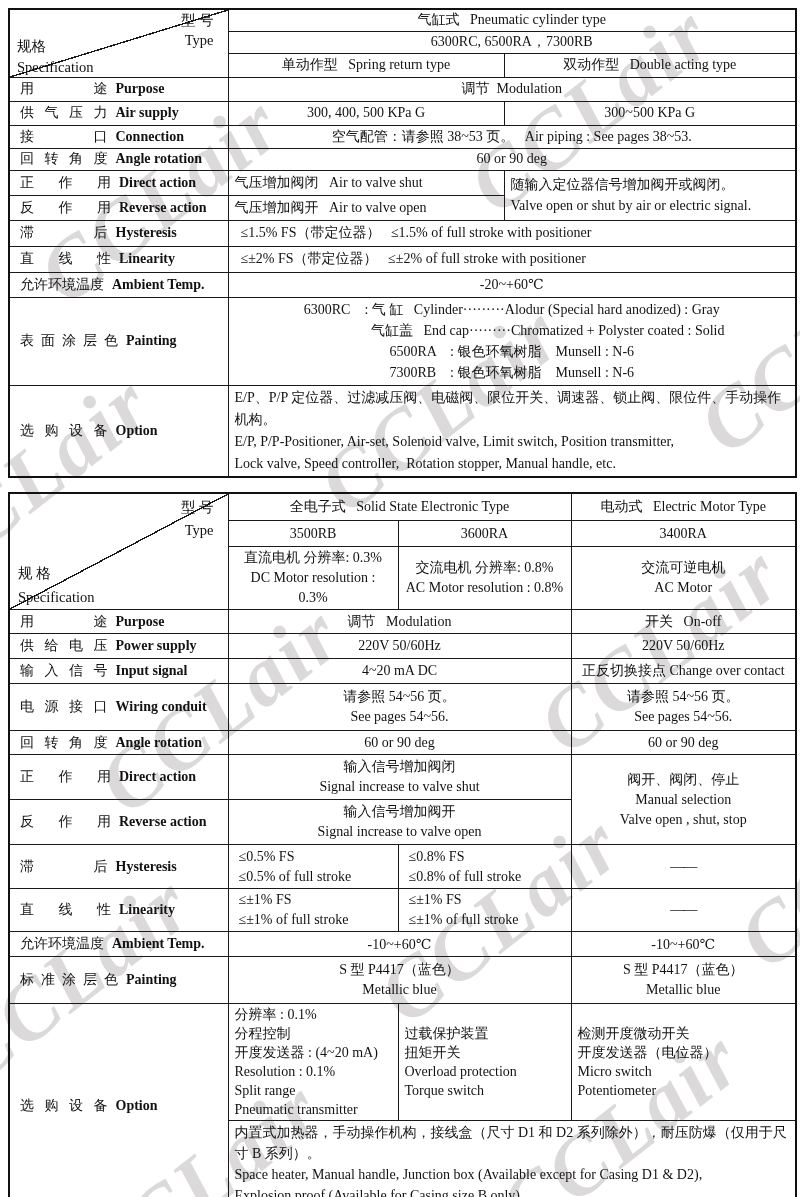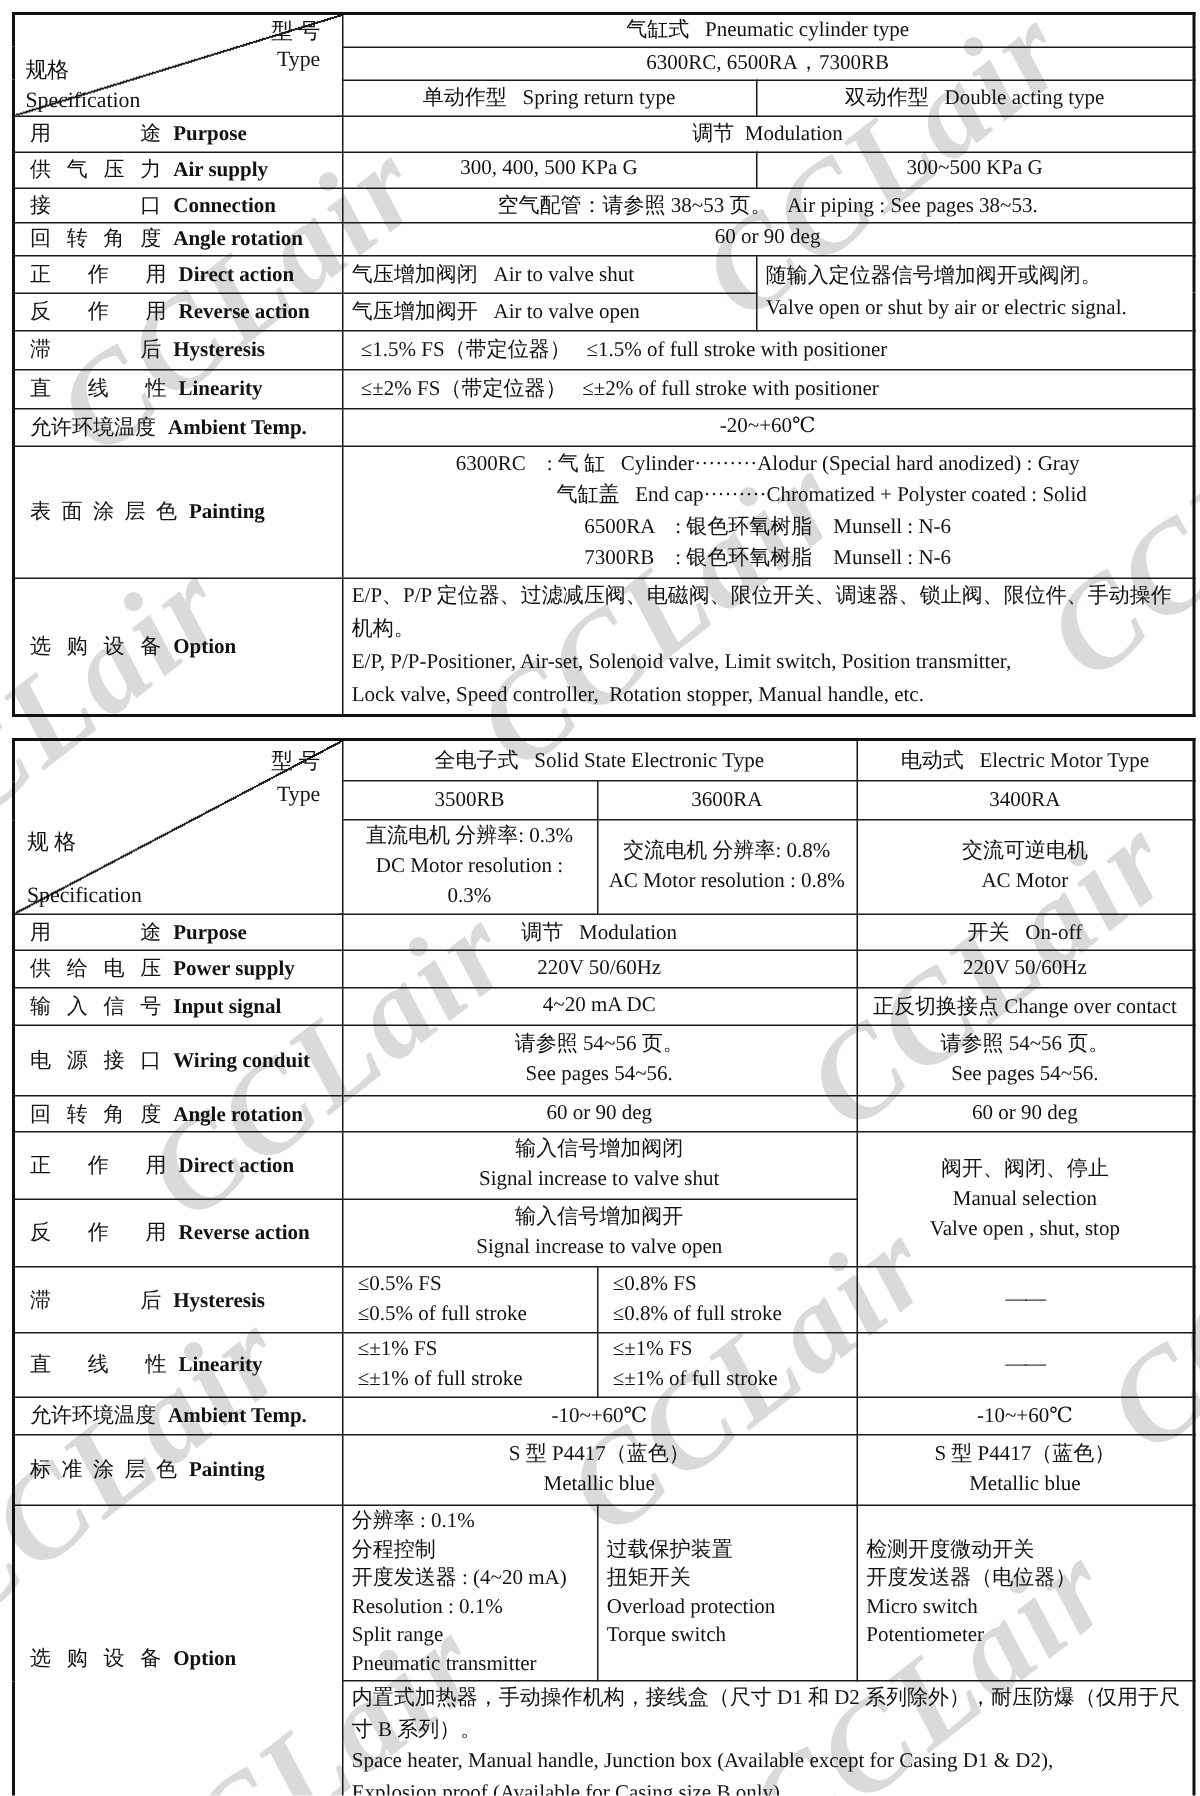--- a/index.html
+++ b/index.html
@@ -29,21 +29,21 @@
   .cn{white-space:pre;}
   .en{margin-left:8px;white-space:pre;font-weight:bold;}
   
   td.corner{position:relative;padding:16px;
     background:linear-gradient(to bottom right,transparent calc(50% - 0.7px),
       #1a1a1a calc(50% - 0.7px),#1a1a1a calc(50% + 0.7px),transparent calc(50% + 0.7px));}
   .corner span{position:absolute;font-size:14.5px;}
   .c1-cnt{top:1px;right:14px;} .c1-ent{top:22px;right:14px;font-size:15px;}
   .c1-cnb{bottom:21px;left:7px;} .c1-enb{bottom:1px;left:7px;font-size:15px;}
   .c2-cnt{top:4px;right:14px;} .c2-ent{top:28px;right:14px;font-size:15px;}
-  .c2-cnb{bottom:38px;left:8px;} .c2-enb{bottom:3px;left:8px;font-size:15px;}
+  .c2-cnb{bottom:26px;left:8px;} .c2-enb{bottom:3px;left:8px;font-size:15px;}
   
   .line{line-height:21px;}
   .paintcell{padding:3px 6px 3px 12px;text-align:center;}
   .paintcell .line{line-height:21px;}
   .ind{padding-left:72px;}
   .optcell1{padding:4px 6px 4px 12px;}
   .optcell1 .line{line-height:22px;}
   .voptcell{vertical-align:top;padding:4px 6px 4px 10px;font-size:13.5px;}
   .voptcell .line{line-height:19px;}
   .twocl .line{line-height:20px;}

